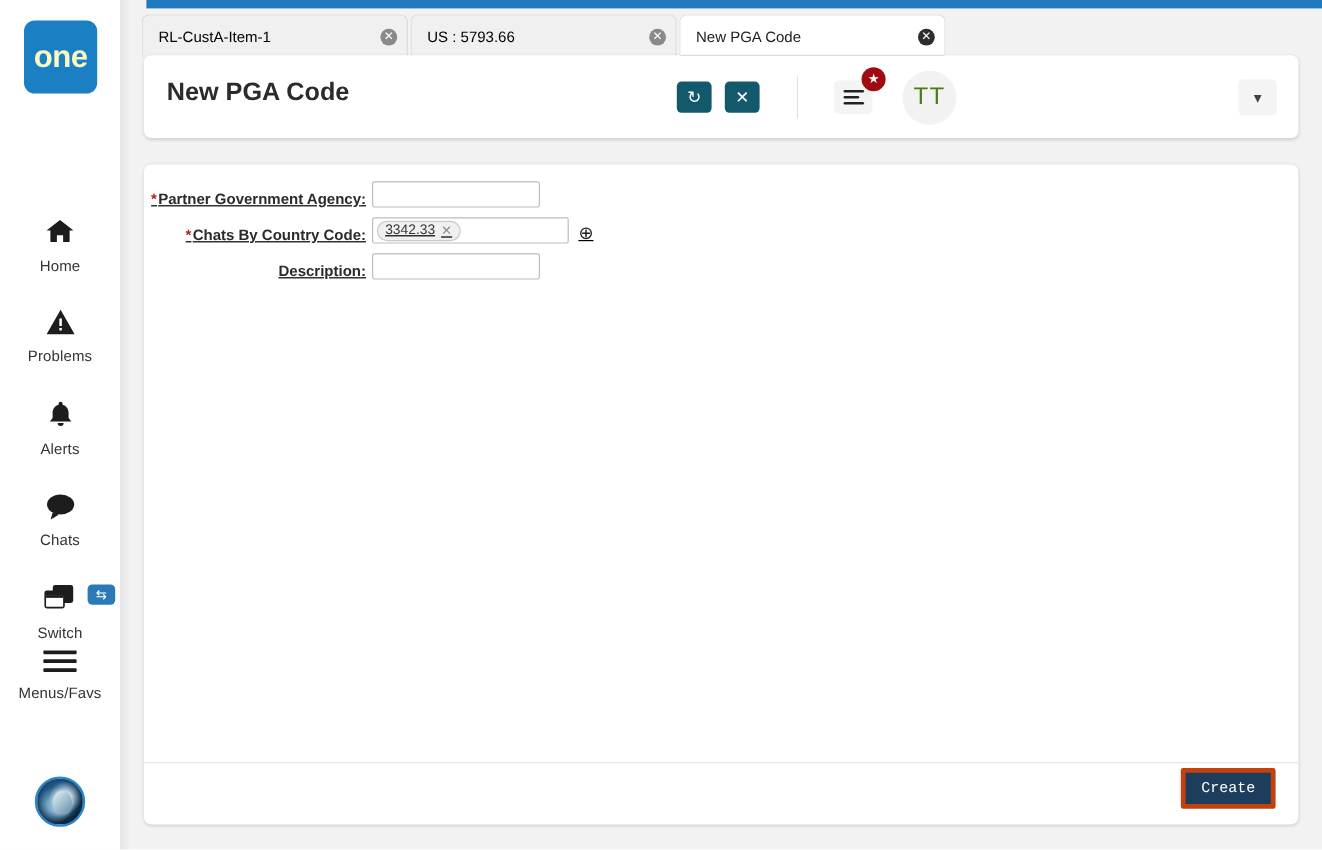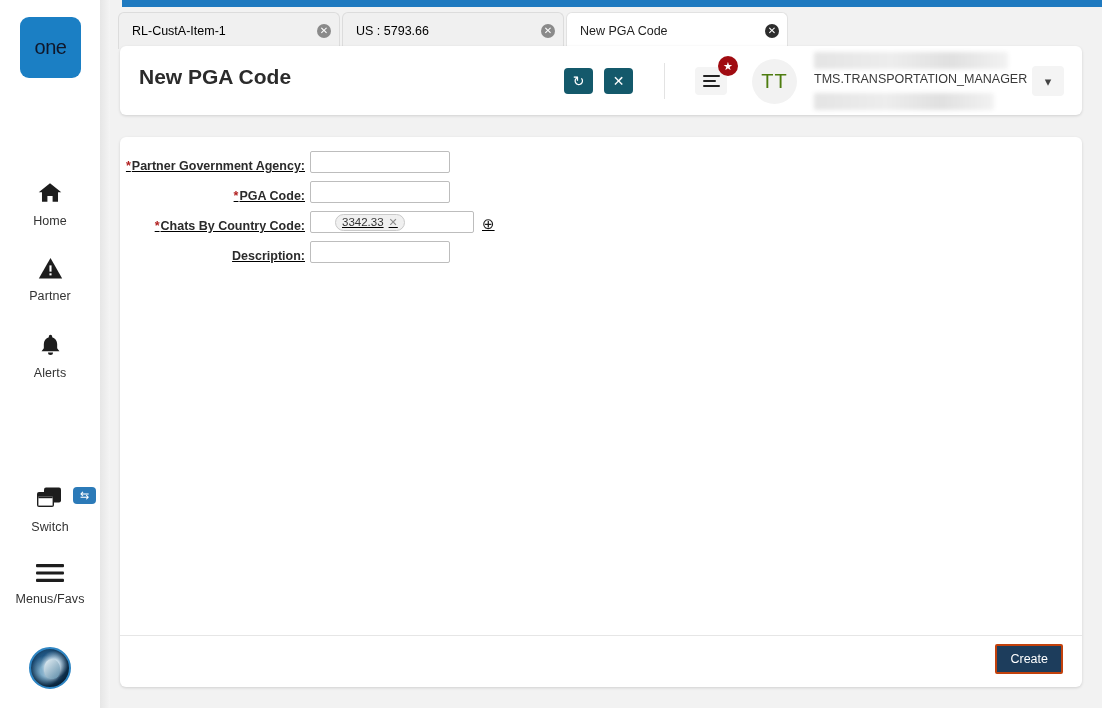--- a/index.html
+++ b/index.html
@@ -19,21 +19,21 @@
   }
   .rail-gutter {
     position: absolute; left: 100px; top: 0; width: 10px; height: 708px;
     background: linear-gradient(to right, #e6e6e6, #f4f4f4);
     z-index: 4;
   }
   .logo {
     position: absolute; left: 20px; top: 17px; width: 61px; height: 61px;
     background: #1b7fc4; border-radius: 9px;
     display: flex; align-items: center; justify-content: center;
-    color: #0f172a; font-size: 20px; font-weight: 400; letter-spacing: -0.5px;
+    color: #fef9c3; font-size: 26px; font-weight: 700; letter-spacing: -0.5px;
   }
   .rail-item {
     position: absolute; left: 0; width: 100px;
     display: flex; flex-direction: column; align-items: center;
     cursor: pointer; user-select: none;
   }
   .rail-ico { color: #222; line-height: 1; display: block; }
   .rail-label {
     margin-top: 5px; font-size: 12.5px; color: #333; letter-spacing: .1px;
   }
@@ -173,38 +173,38 @@
     font-family: "Liberation Sans", sans-serif;
   }
   .token-field {
     width: 164px; height: 22px; border: 1px solid #bdbdbd; background: #fff;
     border-radius: 2px; display: flex; align-items: center; padding: 0 3px;
   }
   .chip {
     display: inline-flex; align-items: center; gap: 5px;
     height: 17px; padding: 0 6px; border-radius: 9px;
     background: #f0f0f0; border: 1px solid #c9c9c9;
-    font-size: 11.5px; color: #333; margin-left: 21px;
+    font-size: 11.5px; color: #333;
   }
   .chip-x { color: #8c8c8c; font-size: 11px; cursor: pointer; }
   .lookup-ico {
     margin-left: 8px; font-size: 15px; color: #1a1a1a; cursor: pointer;
     font-family: "DejaVu Sans", sans-serif;
   }
 
   
   .footer-sep {
     position: absolute; left: 0; bottom: 51px; width: 100%; height: 1px;
     background: #e6e6e6;
   }
   .create-btn {
     position: absolute; right: 19px; bottom: 13px;
-    background: #1d3d5c; border: 2px solid #c2410c; color: #fff;
+    background: #1d3d5c; border: 4px solid #c2410c; color: #fff;
     font-size: 12.5px; padding: 6px 13px; border-radius: 2px; cursor: pointer;
-    font-family: Liberation Sans, sans-serif;
+    font-family: Liberation Mono, monospace;
   }
 </style>
 </head>
 <body>
 
 <div id="app">
 
   <div class="rail">
     <div class="logo">
       <span>one</span>
@@ -221,48 +221,57 @@
     </div>
 
     <div class="rail-item" style="top:256px">
       <span class="rail-ico">
         <svg width="27" height="25" viewBox="0 0 24 24" fill="#1d1d1d">
           <path d="M12 2 0.8 21.6h22.4L12 2z"></path>
           <rect x="11" y="9" width="2" height="6" fill="#fff"></rect>
           <rect x="11" y="16.6" width="2" height="2" fill="#fff"></rect>
         </svg>
       </span>
-      <span class="rail-label">Partner</span>
+      <span class="rail-label">Problems</span>
     </div>
 
     <div class="rail-item" style="top:332px">
       <span class="rail-ico">
         <svg width="25" height="26" viewBox="0 0 24 24" fill="#1d1d1d">
           <path d="M12 2.2c-.9 0-1.6.7-1.6 1.6v.7C7.5 5.2 5.6 7.8 5.6 11v4.2L3.4 18h17.2l-2.2-2.8V11c0-3.2-1.9-5.8-4.8-6.5v-.7c0-.9-.7-1.6-1.6-1.6z"></path>
           <path d="M9.6 19.2a2.4 2.4 0 0 0 4.8 0z"></path>
         </svg>
       </span>
       <span class="rail-label">Alerts</span>
     </div>
 
+    <div class="rail-item" style="top:410px">
+      <span class="rail-ico">
+        <svg width="27" height="24" viewBox="0 0 24 22" fill="#1d1d1d">
+          <ellipse cx="12" cy="9.6" rx="10.4" ry="7.6"></ellipse>
+          <path d="M6 15.4 4.4 21l6.2-3.6z"></path>
+        </svg>
+      </span>
+      <span class="rail-label">Chats</span>
+    </div>
 
     <div class="rail-item" style="top:486px">
       <span class="rail-ico">
         <svg width="30" height="26" viewBox="0 0 30 26" fill="#1d1d1d">
           <rect x="9" y="1.5" width="17" height="15" rx="2"></rect>
           <rect x="2" y="6" width="17" height="15" rx="2"></rect>
           <rect x="3.4" y="10.6" width="14.2" height="9" fill="#fff"></rect>
           <rect x="3.4" y="10.6" width="14.2" height="1.6"></rect>
         </svg>
       </span>
       <span class="rail-label">Switch</span>
     </div>
     <div class="switch-badge">⇆</div>
 
-    <div class="rail-item" style="top:562px">
+    <div class="rail-item" style="top:540px">
       <span class="rail-ico">
         <svg width="28" height="22" viewBox="0 0 28 22" fill="#1d1d1d">
           <rect y="2" width="28" height="3.2" rx="1"></rect>
           <rect y="9.4" width="28" height="3.2" rx="1"></rect>
           <rect y="16.8" width="28" height="3.2" rx="1"></rect>
         </svg>
       </span>
       <span class="rail-label">Menus/Favs</span>
     </div>
 
@@ -305,47 +314,36 @@
           <span></span>
           <span></span>
       </span>
     </div>
     <div class="star-badge">★</div>
 
     <div class="avatar-circle">
       <span>TT</span>
     </div>
 
-    <div class="user-block">
-      <div class="blur-bar blur-a"></div>
-      <div class="user-name">TMS.TRANSPORTATION_MANAGER</div>
-      <div class="blur-bar blur-b"></div>
-    </div>
 
     <div class="caret-btn">
       <span>▾</span>
     </div>
   </div>
 
   <div class="card body-card">
     <div class="form">
 
       <div class="frow">
         <div class="flabel">
           <span class="req">*</span><span>Partner Government Agency:</span>
         </div>
         <input class="finput" type="text" value="" style="">
       </div>
 
-      <div class="frow">
-        <div class="flabel">
-          <span class="req">*</span><span>PGA Code:</span>
-        </div>
-        <input class="finput" type="text" value="" style="">
-      </div>
 
       <div class="frow">
         <div class="flabel">
           <span class="req">*</span><span>Chats By Country Code:</span>
         </div>
         <div class="token-field">
           <span class="chip">
             <span>3342.33</span>
             <span class="chip-x">✕</span>
           </span>

